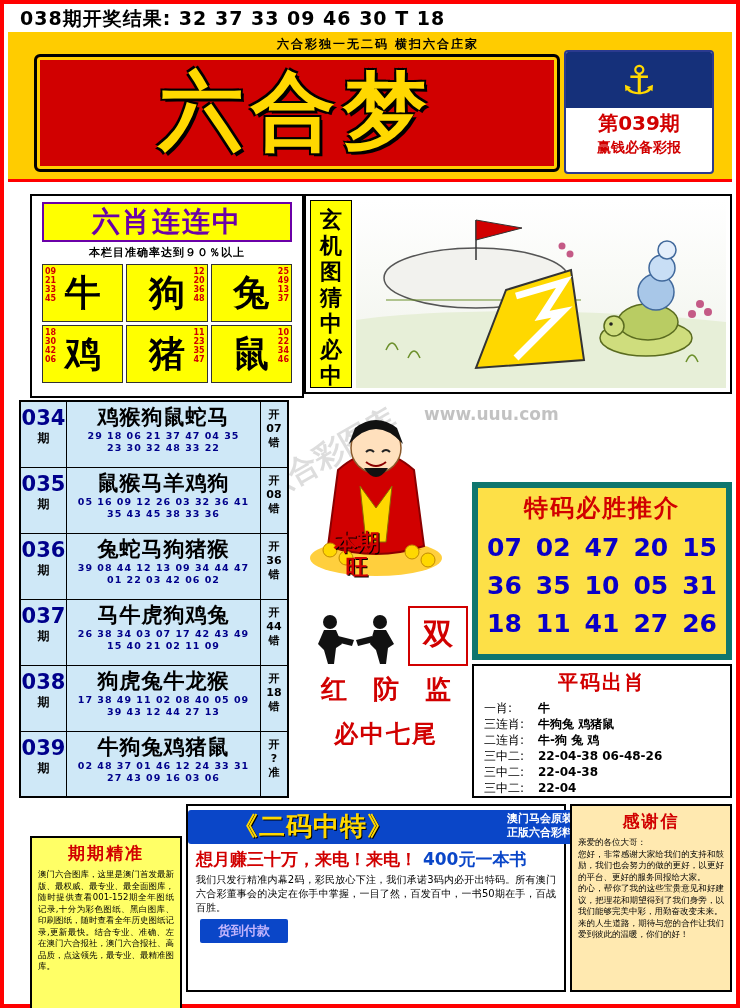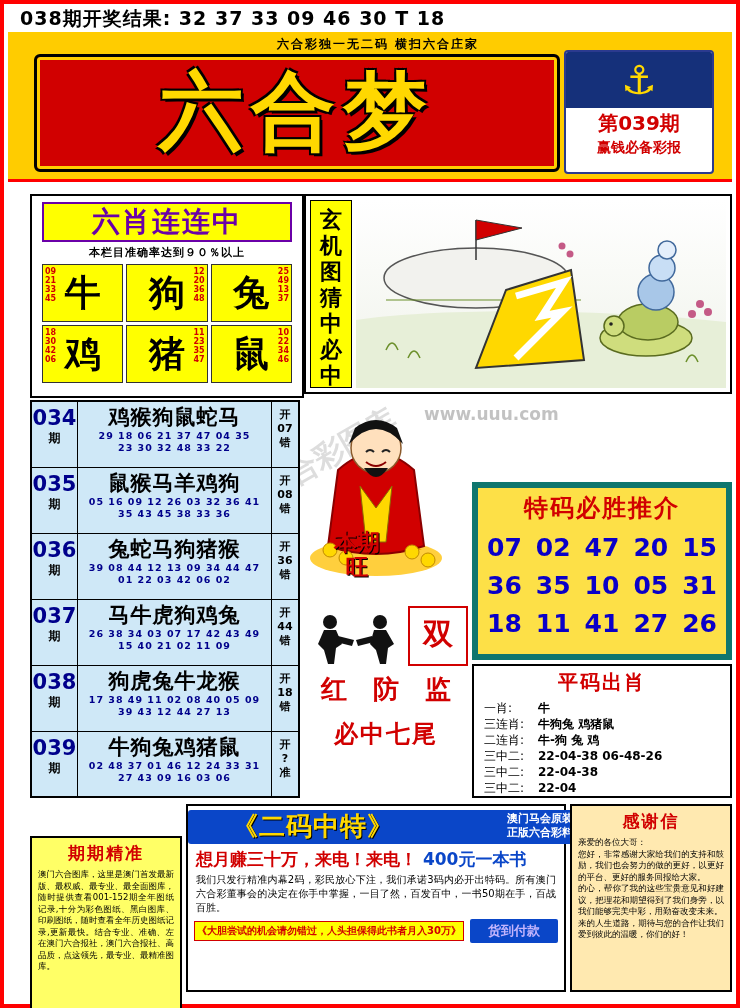--- a/index.html
+++ b/index.html
@@ -104,21 +104,21 @@
     text-align:center;line-height:26px;padding-top:6px;box-sizing:border-box;
   }
   .mystery-art{
     position:absolute;left:50px;top:4px;right:4px;bottom:4px;
     background:linear-gradient(#ffffff 0%,#f4f6f0 70%,#e8eedd 100%);
     overflow:hidden;
   }
 
   
   .period-table{
-    position:absolute;left:26px;top:396px;width:270px;height:398px;
+    position:absolute;left:15px;top:396px;width:270px;height:398px;
     border:2px solid #000;background:#cfe8f7;box-sizing:border-box;
   }
   .prow{display:flex;height:66px;border-bottom:1px solid #000;box-sizing:border-box;}
   .prow:last-child{border-bottom:none;}
   .pnum{
     width:46px;border-right:1px solid #000;text-align:center;box-sizing:border-box;
     padding-top:4px;
   }
   .pnum .n{font-size:21px;font-weight:bold;color:#00008b;}
   .pnum .q{font-size:12px;font-weight:bold;color:#000;}
@@ -572,21 +572,20 @@
         <div class="t">《二码中特》</div>
         <div class="r" style="white-space:pre-line">澳门马会原装
 正版六合彩料</div>
       </div>
       <div class="bp2-line2">
         <span>想月赚三十万，来电！来电！</span>
         <b>400元一本书</b>
       </div>
       <div class="bp2-text">我们只发行精准内幕2码，彩民放心下注，我们承诺3码内必开出特码。所有澳门六合彩董事会的决定在你手中掌握，一目了然，百发百中，一书50期在手，百战百胜。</div>
       <div class="bp2-foot">
-        <div class="banner">《大胆尝试的机会请勿错过，人头担保得此书者月入30万》</div>
         <div class="pay">货到付款</div>
       </div>
     </div>
 
     <div class="bpanel bp3">
       <div class="bp-title">感谢信</div>
       <div class="bp-body" style="white-space:pre-line">亲爱的各位大哥：
 您好，非常感谢大家给我们的支持和鼓励，我们也会努力的做的更好，以更好的平台、更好的服务回报给大家。
 的心，帮你了我的这些宝贵意见和好建议，把理花和期望得到了我们身旁，以我们能够完美中彩，用勤奋改变未来。
 来的人生道路，期待与您的合作让我们爱到彼此的温暖，你们的好！</div>

